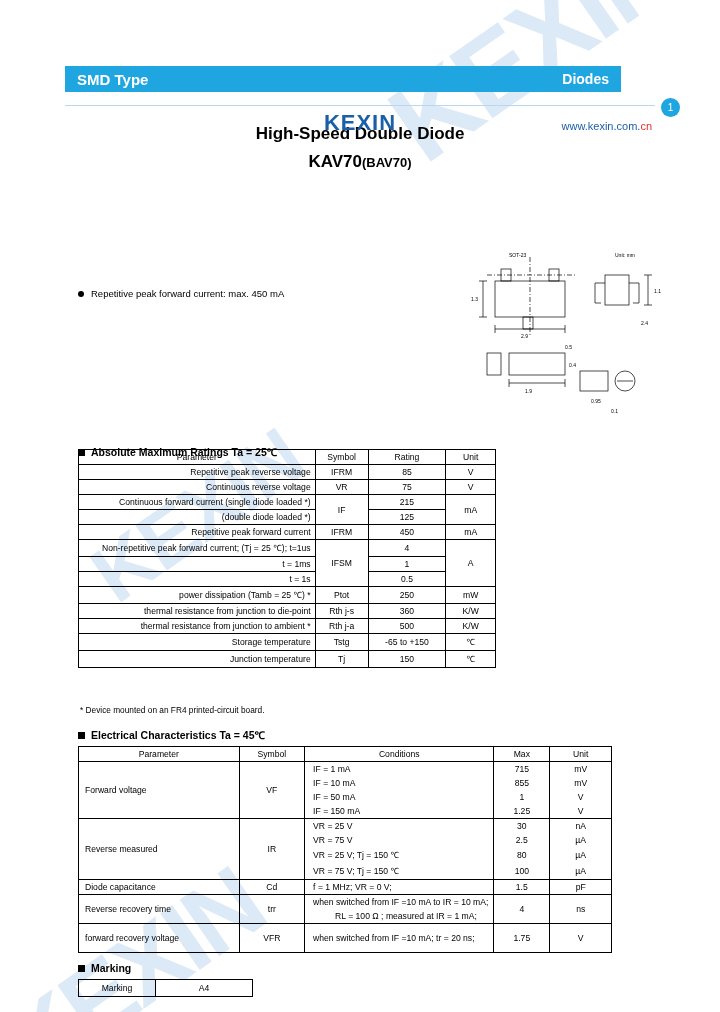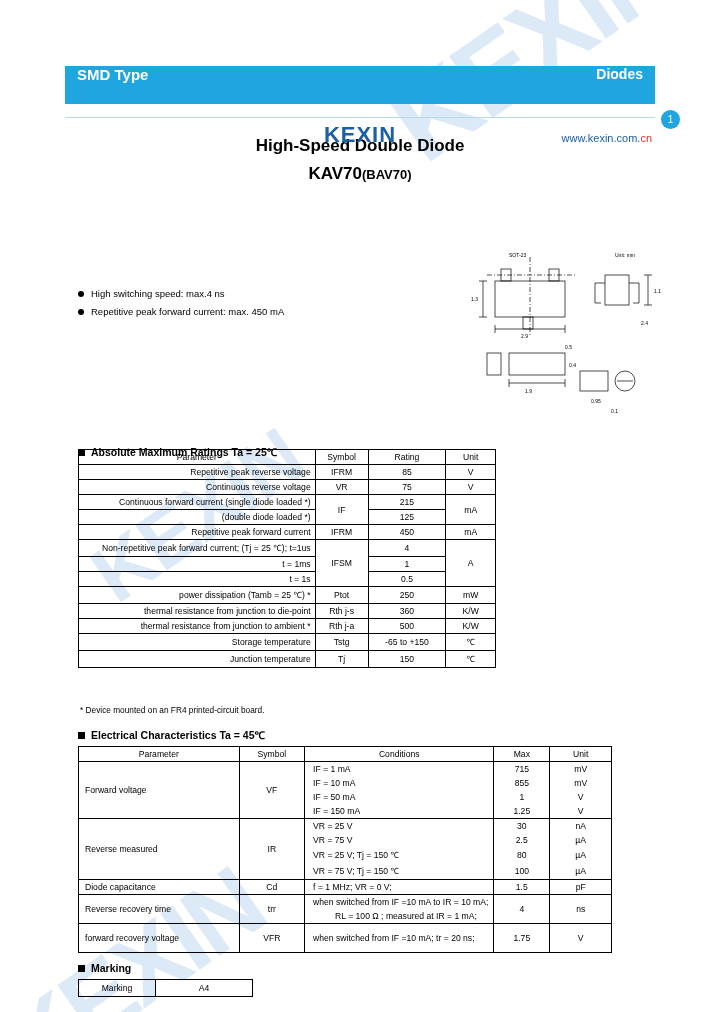--- a/index.html
+++ b/index.html
@@ -27,24 +27,25 @@
   .wm1 { top: -20px; right: 30px; font-size: 110px; transform: rotate(-35deg); letter-spacing: -4px; }
   .wm2 { top: 470px; left: 80px; font-size: 80px; transform: rotate(-35deg); letter-spacing: -2px; }
   .wm3 { bottom: -20px; left: -10px; font-size: 100px; transform: rotate(-35deg); letter-spacing: -4px; }
   .page {
     position: relative;
     z-index: 1;
     padding: 0;
   }
   
   .header-bar {
-    margin: 66px 65px 0 65px;
-    height: 38px;
+    margin: 66px 99px 0 65px;
+    height: 26px;
     background: #1fa5e0;
     display: flex;
+    align-items: center;
     justify-content: space-between;
     padding: 0 12px;
     box-sizing: border-box;
   }
   .header-bar .left {
     color: #ffffff;
     font-size: 15px;
     font-weight: bold;
   }
   .header-bar .right {
@@ -236,24 +237,20 @@
     <span class="left">SMD Type</span>
     <span class="right">Diodes</span>
   </div>
 
   <div class="title-main">High-Speed Double Diode</div>
   <div class="title-sub">
     <span class="part">KAV70</span><span class="alt">(BAV70)</span>
   </div>
 
   <div class="features">
-    <div class="bullet-row">
-      <span class="dot"></span>
-      <span>High switching speed: max.4 ns</span>
-    </div>
     <div class="bullet-row">
       <span class="dot"></span>
       <span>Repetitive peak forward current: max. 450 mA</span>
     </div>
   </div>
 
   <div class="pkg">
     <svg width="210" height="190" viewBox="0 0 210 190">
       <g stroke="#000" fill="none" stroke-width="0.7">
 

